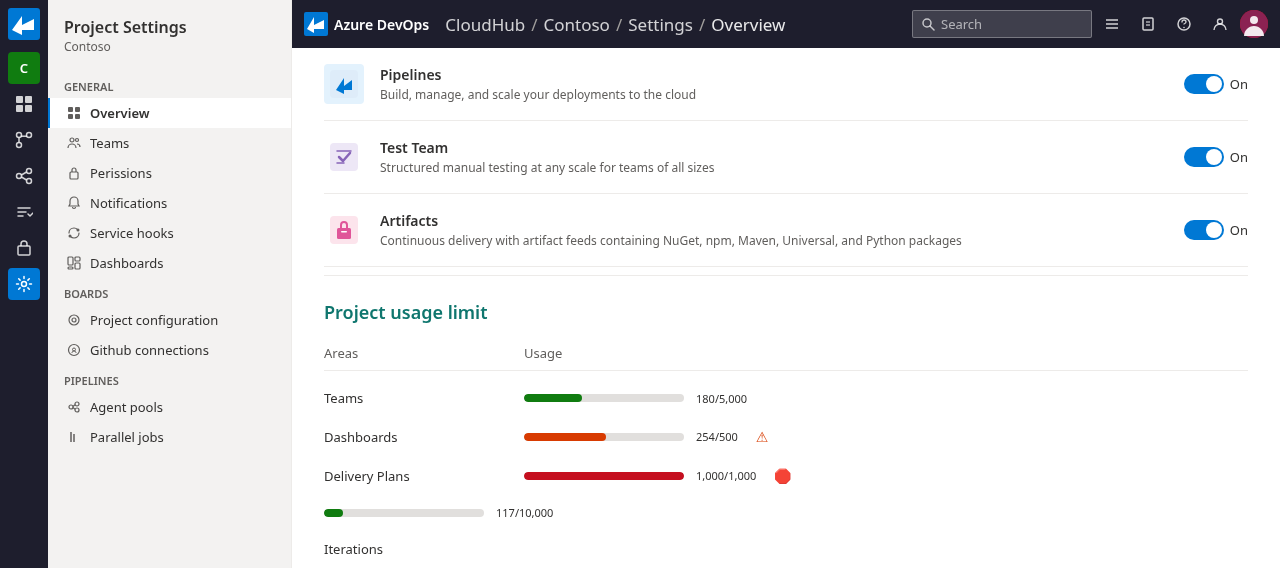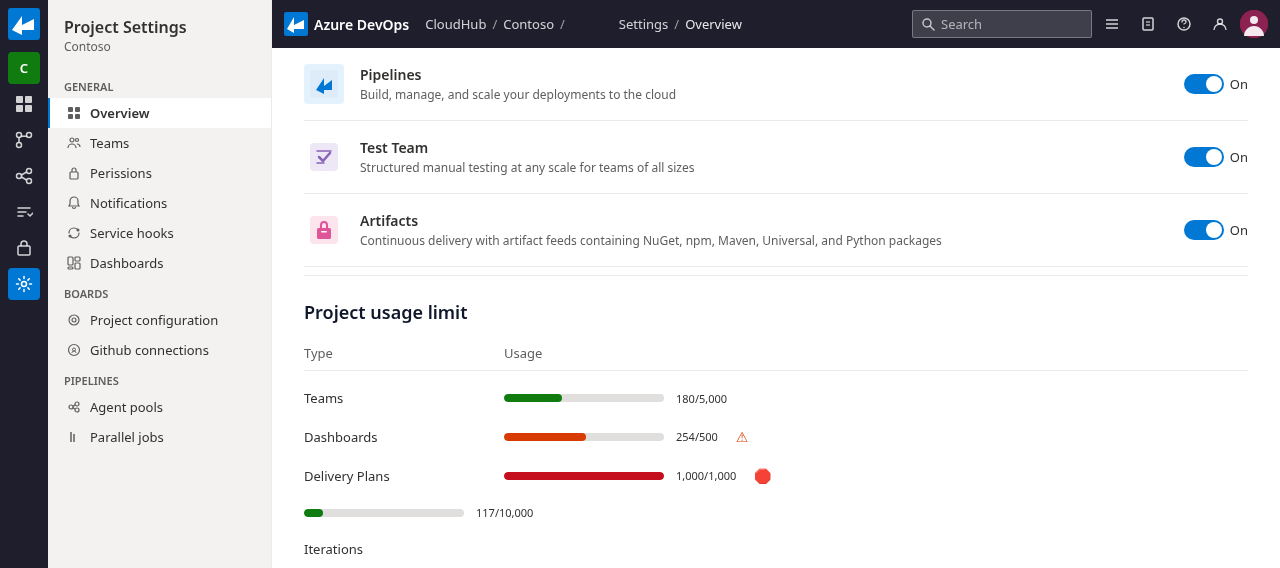--- a/index.html
+++ b/index.html
@@ -24,21 +24,21 @@
       align-items: center;
       justify-content: center;
       cursor: pointer;
       color: #fff;
       font-size: 16px;
     }
     .icon-bar-item.active { background: #0078d4; }
 
     
     .sidebar {
-      width: 224px;
+      width: 244px;
       background: #f3f2f1;
       border-right: 1px solid #edebe9;
       overflow-y: auto;
       flex-shrink: 0;
       padding: 16px 0;
     }
     .sidebar-header { padding: 0 16px 16px; }
     .sidebar-title { font-size: 16px; font-weight: 600; color: #323130; }
     .sidebar-subtitle { font-size: 12px; color: #605e5c; }
     .sidebar-section-label {
@@ -96,21 +96,21 @@
       color: #fff;
       margin-right: 8px;
     }
     .brand-logo {
       width: 24px;
       height: 24px;
     }
     .breadcrumb-nav {
       display: flex;
       align-items: center;
-      font-size: 13px;
+      font-size: 17px;
       color: rgba(255,255,255,0.8);
       flex: 1;
     }
     .topbar-actions {
       display: flex;
       align-items: center;
       gap: 4px;
     }
     .search-box {
       display: flex;
@@ -194,21 +194,21 @@
       top: 2px;
       right: 2px;
     }
     .toggle-label { font-size: 13px; color: #323130; }
 
     
     .section-heading {
       font-size: 18px;
       font-weight: 600;
       margin: 24px 0 16px;
-      color: #0f172a;
+      color: #0f766e;
     }
 
     
     .usage-table { width: 100%; }
     .usage-header {
       display: flex;
       padding: 4px 0 8px;
       border-bottom: 1px solid #edebe9;
       margin-bottom: 8px;
     }
@@ -425,21 +425,21 @@
         <rect width="24" height="24" rx="2" fill="#0078d4"></rect>
         <polygon points="3,17 10,5 10,13 20,8 20,17 10,17 10,21" fill="white"></polygon>
       </svg>
       <span>Azure DevOps</span>
     </div>
     <div class="breadcrumb-nav">
       <span style="cursor:pointer;color:rgba(255,255,255,0.8);">CloudHub</span>
       <span class="breadcrumb-sep">/</span>
       <span style="cursor:pointer;color:rgba(255,255,255,0.8);">Contoso</span>
       <span class="breadcrumb-sep">/</span>
-      <span style="cursor:pointer;color:rgba(255,255,255,0.8);margin-left:48px;">Settings</span>
+      <span style="cursor:pointer;color:rgba(255,255,255,0.8);">Settings</span>
       <span class="breadcrumb-sep">/</span>
       <span style="color:rgba(255,255,255,0.9);">Overview</span>
     </div>
     <div class="topbar-actions">
       <div class="search-box">
         <svg width="14" height="14" viewBox="0 0 14 14" fill="none">
             <circle cx="6" cy="6" r="4" stroke="rgba(255,255,255,0.7)" stroke-width="1.5"></circle>
             <line x1="9" y1="9" x2="13" y2="13" stroke="rgba(255,255,255,0.7)" stroke-width="1.5" stroke-linecap="round"></line>
           </svg>
         <span style="color:rgba(255,255,255,0.6);font-size:13px;">Search</span>
@@ -540,21 +540,21 @@
       </div>
     </div>
 
     <hr class="divider">
 
     <div>
       <div class="section-heading">Project usage limit</div>
 
       <div class="usage-table">
         <div class="usage-header">
-          <div class="usage-col-type">Type</div>
+          <div class="usage-col-type">Areas</div>
           <div class="usage-col-usage">Usage</div>
         </div>
 
         <div class="usage-row">
           <div class="usage-type">Teams</div>
           <div class="usage-bar-area">
             <div class="usage-bar-container">
               <div class="usage-bar bar-green" style="width:36%;"></div>
             </div>
             <span class="usage-value">180/5,000</span>

